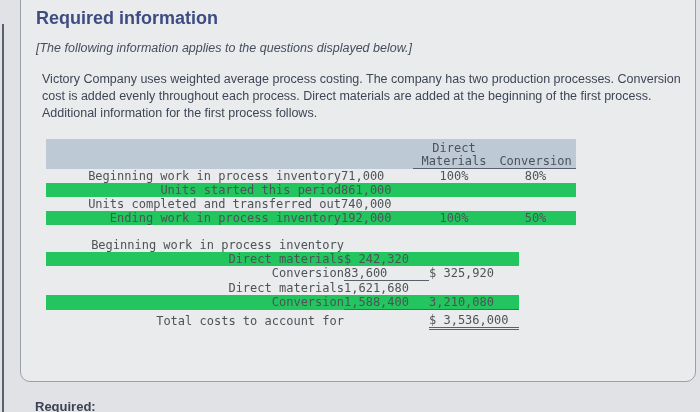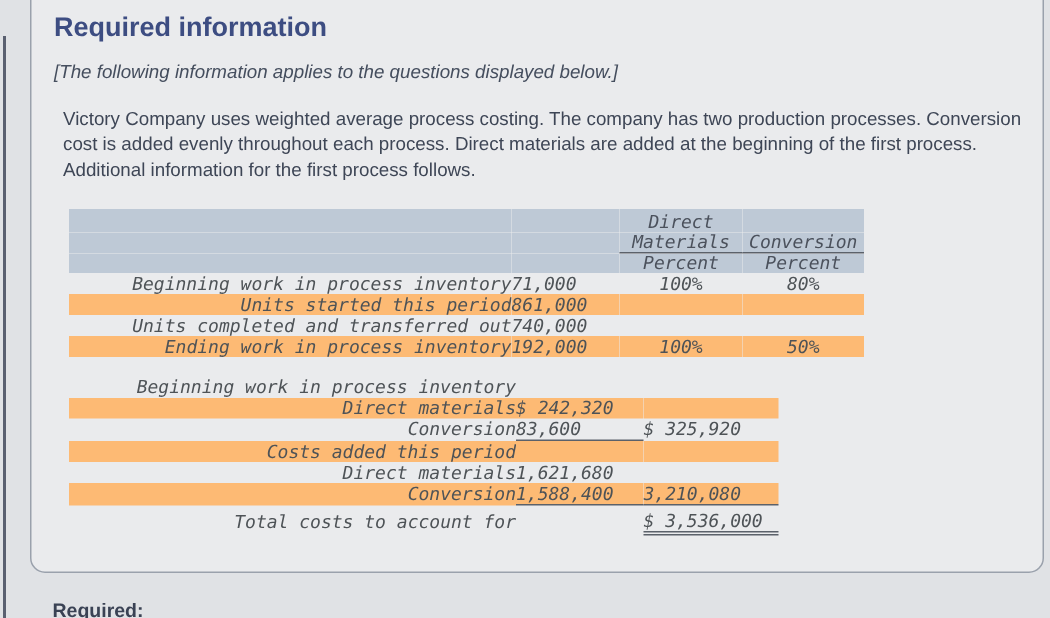--- a/index.html
+++ b/index.html
@@ -58,21 +58,20 @@
   .tblwrap {
     margin-top: 17px;
     margin-left: 10px;
   }
   table {
     border-collapse: collapse;
     table-layout: fixed;
     font-family: "DejaVu Sans Mono", "Liberation Mono", monospace;
     font-size: 12px;
     color: #4e5357;
-    font-style: italic;
   }
   td, th {
     padding: 0;
     font-weight: normal;
     height: 14px;
     line-height: 14px;
     overflow: hidden;
     white-space: nowrap;
   }
   .units-tbl thead tr { background: #bec9d6; }
@@ -80,21 +79,21 @@
   .units-tbl thead tr.first td { padding-top: 3px; }
   .c-label { text-align: right; }
   .c-num   { }
   .c-pct   { text-align: center; }
   .rule-under { border-bottom: 1px solid #5b616a; }
   .ind { padding-left: 14px; }
   .amt-rule { border-bottom: 1px solid #5b616a; }
   .amt-double { border-bottom: 3px double #5b616a; }
   .costs-tbl { margin-top: 13px; }
   .total-row td { padding-top: 3px; }
-  tr.stripe { background: #fdba74; margin-left: 31px; }
+  tr.stripe { background: #22c55e; margin-left: 31px; }
   .required-label {
     position: absolute;
     left: 35px;
     top: 399px;
     font-weight: bold;
     font-size: 13px;
     color: #3a4254;
   }
 </style>
 </head>
@@ -125,26 +124,20 @@
           <td></td>
           <td class="c-pct">Direct</td>
           <td></td>
         </tr>
         <tr>
           <td></td>
           <td></td>
           <td class="c-pct rule-under">Materials</td>
           <td class="c-pct rule-under">Conversion</td>
         </tr>
-        <tr>
-          <td></td>
-          <td></td>
-          <td class="c-pct">Percent</td>
-          <td class="c-pct">Percent</td>
-        </tr>
       </thead>
       <tbody>
         <tr>
           <td class="c-label">Beginning work in process inventory</td>
           <td class="c-num">71,000</td>
           <td class="c-pct">100%</td>
           <td class="c-pct">80%</td>
         </tr>
         <tr class="stripe">
           <td class="c-label">Units started this period</td>
@@ -182,25 +175,20 @@
         <tr class="stripe">
           <td class="c-label ind">Direct materials</td>
           <td class="c-num">$ 242,320</td>
           <td class="c-num"></td>
         </tr>
         <tr>
           <td class="c-label ind">Conversion</td>
           <td class="c-num amt-rule">83,600</td>
           <td class="c-num">$ 325,920</td>
         </tr>
-        <tr class="stripe">
-          <td class="c-label">Costs added this period</td>
-          <td class="c-num"></td>
-          <td class="c-num"></td>
-        </tr>
         <tr>
           <td class="c-label ind">Direct materials</td>
           <td class="c-num">1,621,680</td>
           <td class="c-num"></td>
         </tr>
         <tr class="stripe">
           <td class="c-label ind">Conversion</td>
           <td class="c-num amt-rule">1,588,400</td>
           <td class="c-num amt-rule">3,210,080</td>
         </tr>

